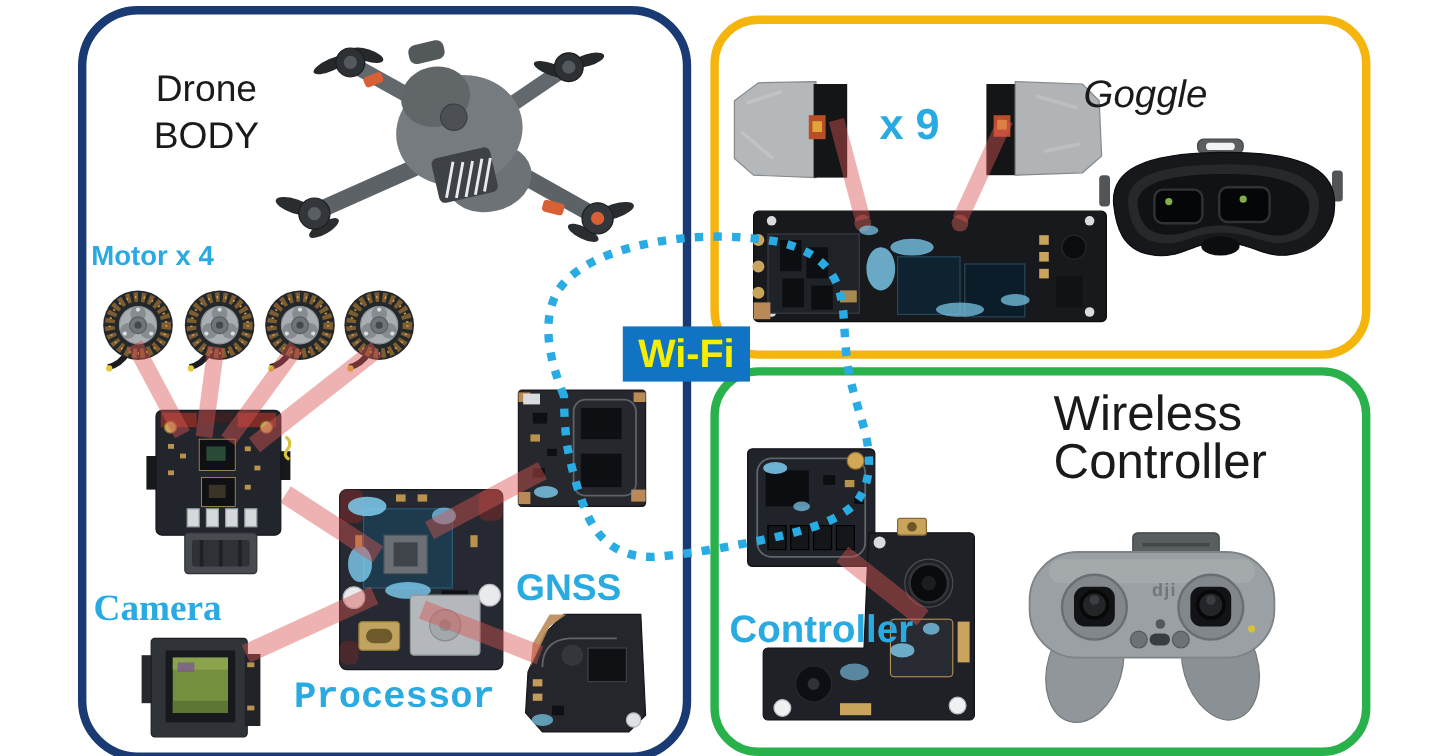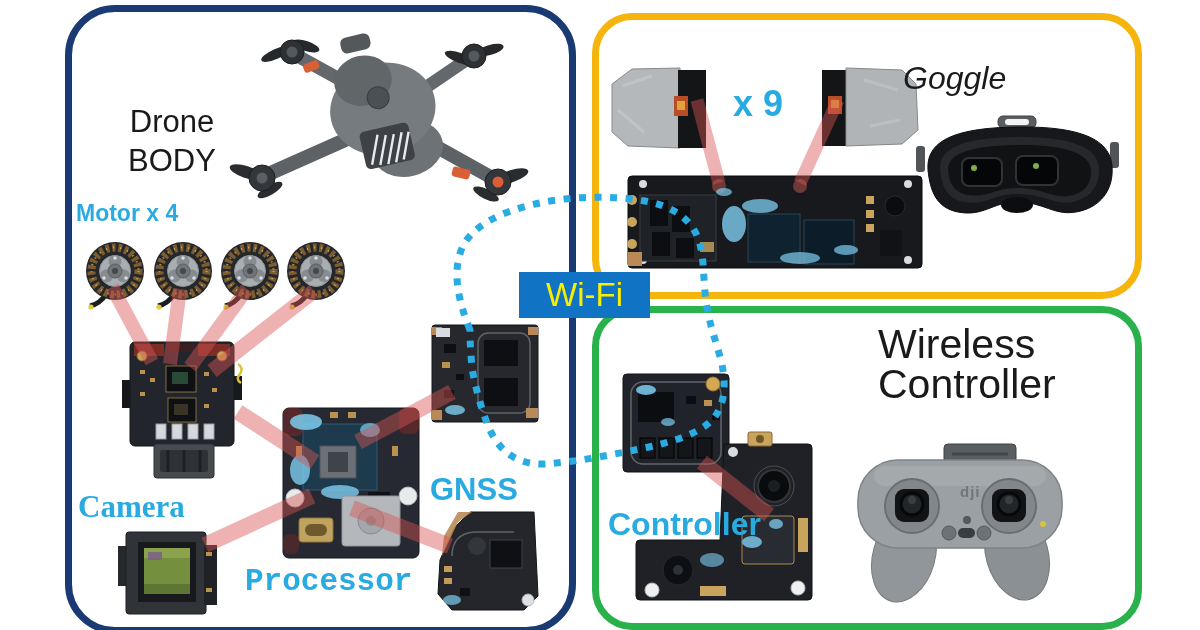--- a/index.html
+++ b/index.html
@@ -10,32 +10,32 @@
   .box{position:absolute;border-style:solid;background:transparent;}
   .box-drone{left:65px;top:5px;width:497px;height:615px;border-width:7px;border-color:#1a3a74;border-radius:50px;}
   .box-goggle{left:592px;top:13px;width:536px;height:272px;border-width:7px;border-color:#f6b50d;border-radius:40px;}
   .box-controller{left:592px;top:306px;width:536px;height:310px;border-width:7px;border-color:#29b24b;border-radius:40px;}
   svg.layer{position:absolute;left:0;top:0;width:1200px;height:630px;pointer-events:none;}
   .art{z-index:2;}
   .links{z-index:3;}
   .lbl{position:absolute;z-index:4;white-space:nowrap;}
   .lbl-black{color:#1a1a1a;font-weight:400;}
   .lbl-cyan{color:#29abe2;font-weight:700;}
-  .drone-title{left:92px;top:54px;width:160px;font-size:31px;line-height:39px;text-align:center;white-space:normal;margin-top:48px;}
+  .drone-title{left:92px;top:54px;width:160px;font-size:31px;line-height:39px;text-align:center;white-space:normal;}
   .motor-label{left:76px;top:200px;font-size:23px;}
   .camera-label{left:78px;top:489px;font-size:31px;font-family:Liberation Serif, serif;}
   .processor-label{left:245px;top:564px;font-size:31px;font-family:Liberation Mono, monospace;}
   .gnss-label{left:430px;top:472px;font-size:31px;}
   .display-label{left:688px;top:84px;width:140px;font-size:36px;line-height:40px;text-align:center;white-space:normal;}
   .goggle-title{left:903px;top:60px;font-size:32px;font-style:italic;}
   .wc-title{left:878px;top:324px;width:150px;font-size:41px;line-height:40px;text-align:center;white-space:normal;}
   .controller-label{left:608px;top:506px;font-size:32px;}
   .wifi-badge{
-    position:absolute;left:519px;top:272px;width:131px;height:46px;z-index:5;
-    background:#1173c4;color:#f8ee00;font-weight:400;font-size:33px;
+    position:absolute;left:519px;top:272px;width:106px;height:46px;z-index:5;
+    background:#1173c4;color:#f8ee00;font-weight:700;font-size:33px;
     display:flex;align-items:center;justify-content:center;
   }
 </style>
 </head>
 <body>
 
 <div class="stage">
 
   <div class="box box-drone"></div>
   <div class="box box-goggle"></div>

